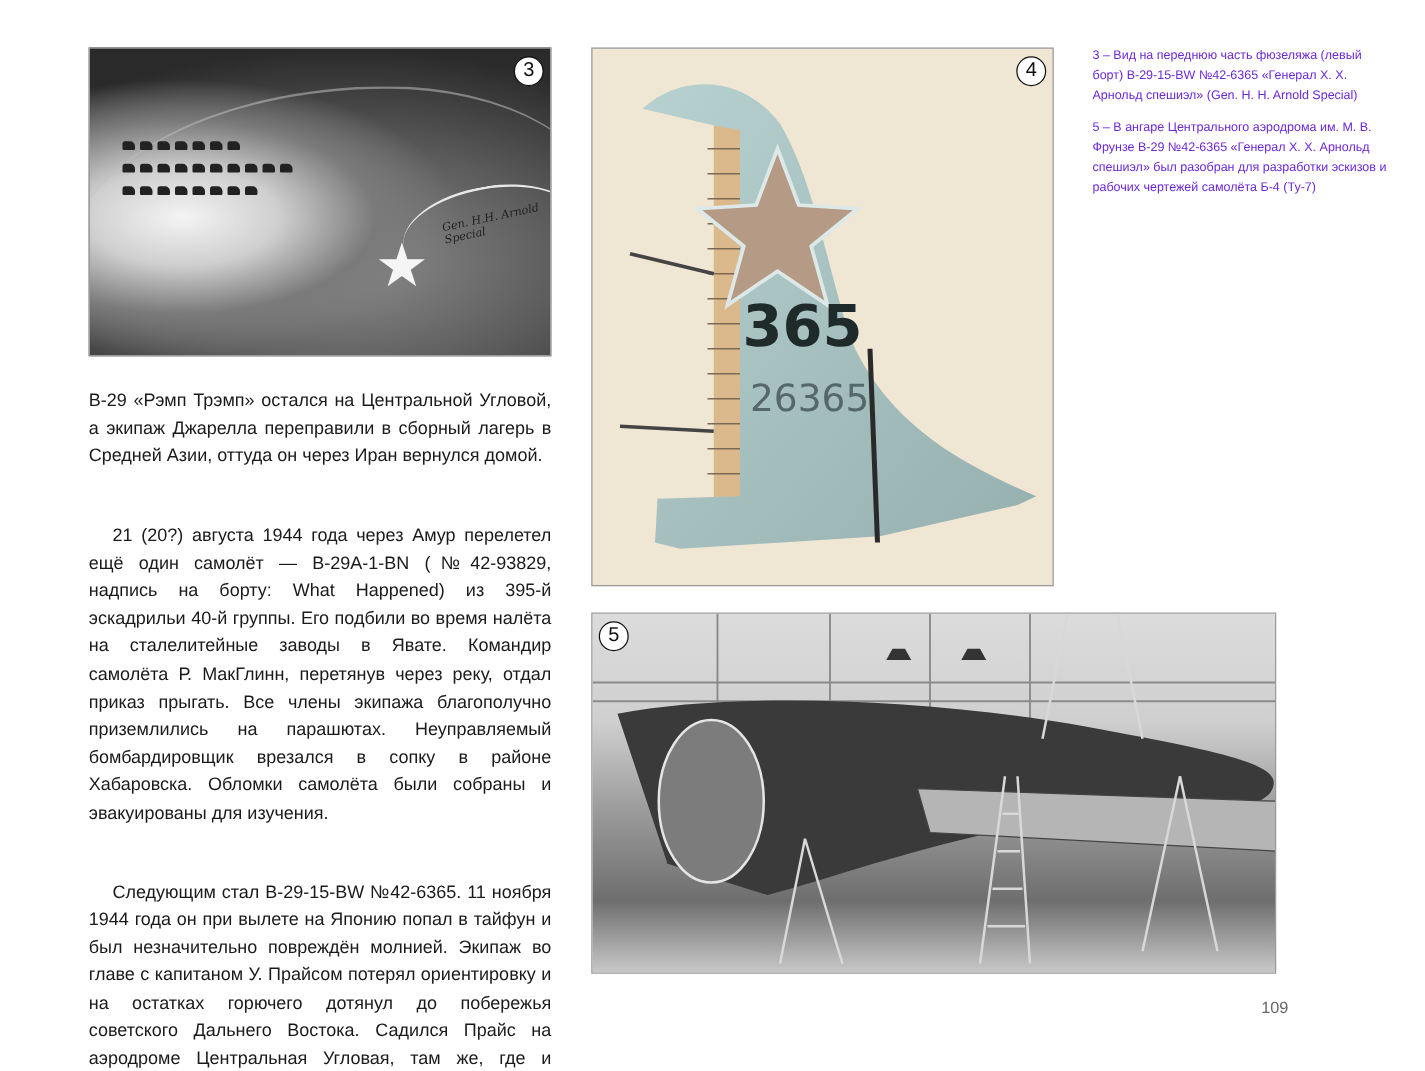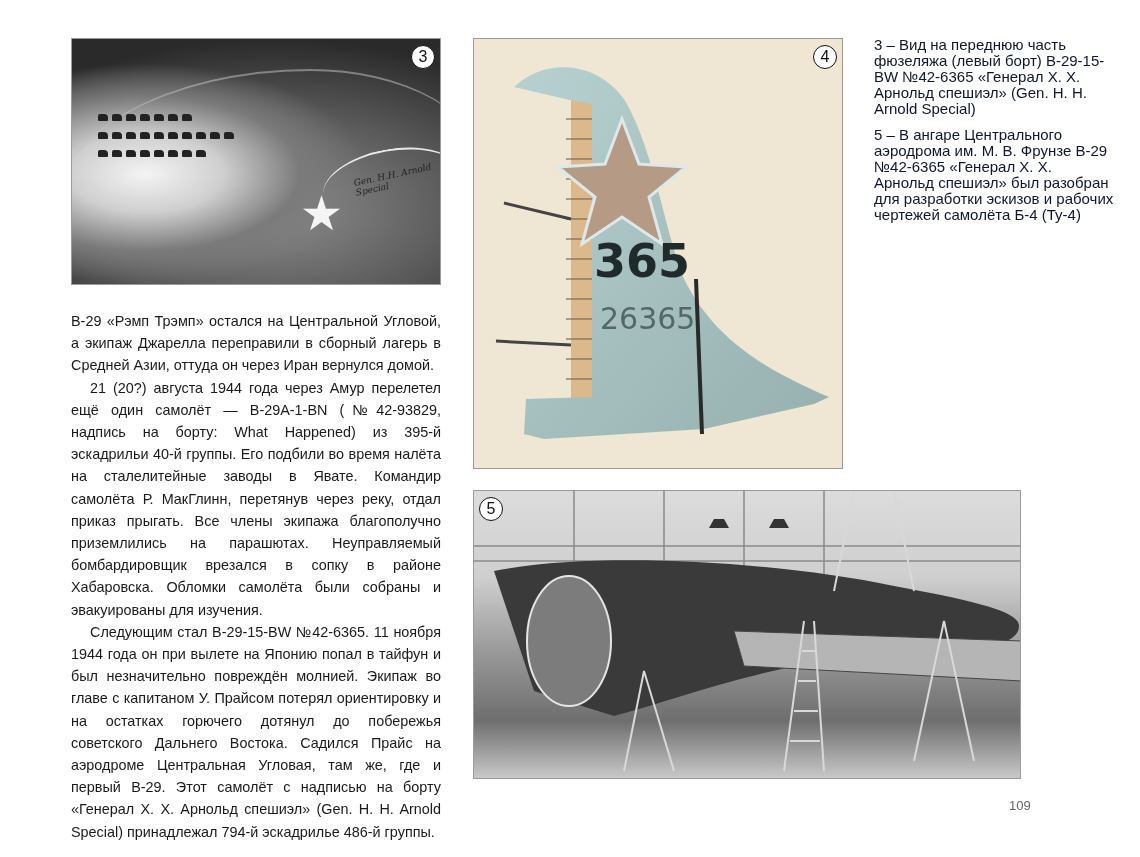--- a/index.html
+++ b/index.html
@@ -31,24 +31,24 @@
 
   
   #photo5 { left: 473px; top: 490px; width: 548px; height: 289px;
     background: linear-gradient(#dcdcdc 0%, #cfcfcf 30%, #9b9b9b 55%, #6e6e6e 80%, #c8c8c8 100%); }
   #photo5 svg { position:absolute; left:0; top:0; }
 
   
   #body-text { position:absolute; left:71px; top:310px; width:370px;
      font-size:14.4px; line-height:22.2px; text-align:justify; color:#1a1a1a; }
   #body-text p { margin:0; }
-  #body-text p.indent { text-indent: 19px; }
+  #body-text p.indent { text-indent: 19px; margin-top: 41px; }
 
   
-  #captions { position:absolute; left:874px; top:37px; width:240px; font-size:15px; line-height:16px; color:#0f172a; }
+  #captions { position:absolute; left:874px; top:37px; width:240px; font-size:10px; line-height:16px; color:#6d28d9; }
   #captions p { margin:0 0 10px 0; }
 
   #page-number { position:absolute; left:1009px; top:798px; font-size:13px; color:#666; }
 </style>
 </head>
 <body>
 
 <div class="photo" id="photo3">
   <div class="fuselage-top"></div>
   <div class="marks">
@@ -135,16 +135,16 @@
 </div>
 
 <div id="body-text">
   <p>B-29 «Рэмп Трэмп» остался на Центральной Угловой, а экипаж Джарелла переправили в сборный лагерь в Средней Азии, оттуда он через Иран вернулся домой.</p>
   <p class="indent">21 (20?) августа 1944 года через Амур перелетел ещё один самолёт — B-29A-1-BN (№42-93829, надпись на борту: What Happened) из 395-й эскадрильи 40-й группы. Его подбили во время налёта на сталелитейные заводы в Явате. Командир самолёта Р. МакГлинн, перетянув через реку, отдал приказ прыгать. Все члены экипажа благополучно приземлились на парашютах. Неуправляемый бомбардировщик врезался в сопку в районе Хабаровска. Обломки самолёта были собраны и эвакуированы для изучения.</p>
   <p class="indent">Следующим стал B-29-15-BW №42-6365. 11 ноября 1944 года он при вылете на Японию попал в тайфун и был незначительно повреждён молнией. Экипаж во главе с капитаном У. Прайсом потерял ориентировку и на остатках горючего дотянул до побережья советского Дальнего Востока. Садился Прайс на аэродроме Центральная Угловая, там же, где и первый B-29. Этот самолёт с надписью на борту «Генерал Х. Х. Арнольд спешиэл» (Gen. H. H. Arnold Special) принадлежал 794-й эскадрилье 486-й группы.</p>
 </div>
 
 <div id="captions">
   <p>3 – Вид на переднюю часть фюзеляжа (левый борт) B-29-15-BW №42-6365 «Генерал Х. Х. Арнольд спешиэл» (Gen. H. H. Arnold Special)</p>
-  <p>5 – В ангаре Центрального аэродрома им. М. В. Фрунзе B-29 №42-6365 «Генерал Х. Х. Арнольд спешиэл» был разобран для разработки эскизов и рабочих чертежей самолёта Б-4 (Ту-4)</p>
+  <p>5 – В ангаре Центрального аэродрома им. М. В. Фрунзе B-29 №42-6365 «Генерал Х. Х. Арнольд спешиэл» был разобран для разработки эскизов и рабочих чертежей самолёта Б-4 (Ту-7)</p>
 </div>
 
 <div id="page-number">109</div>
 
 </body></html>

